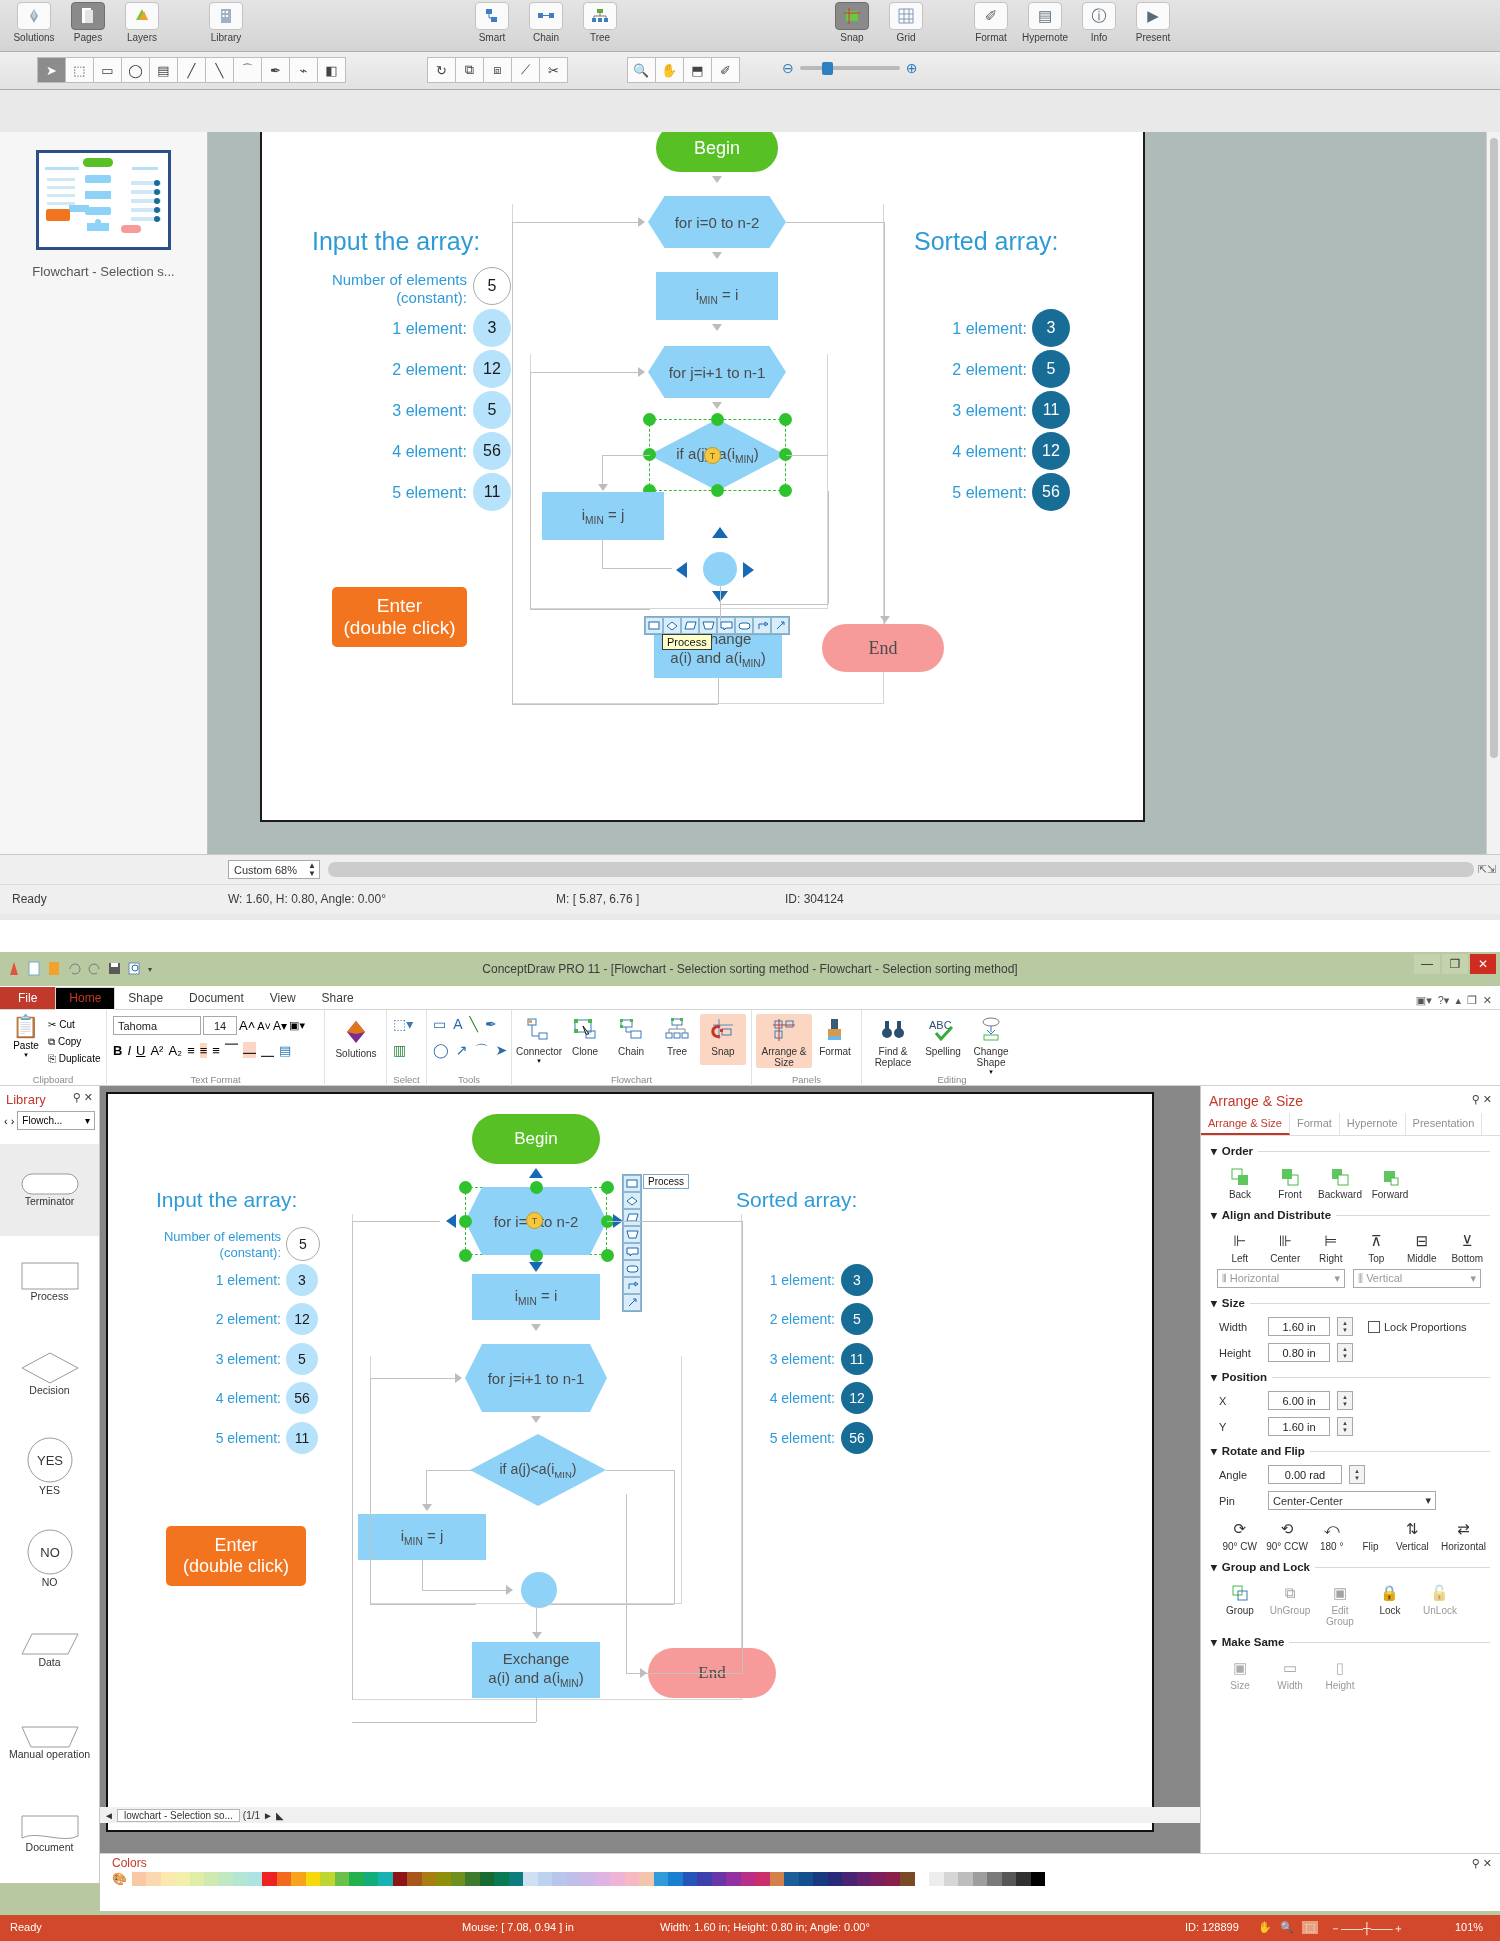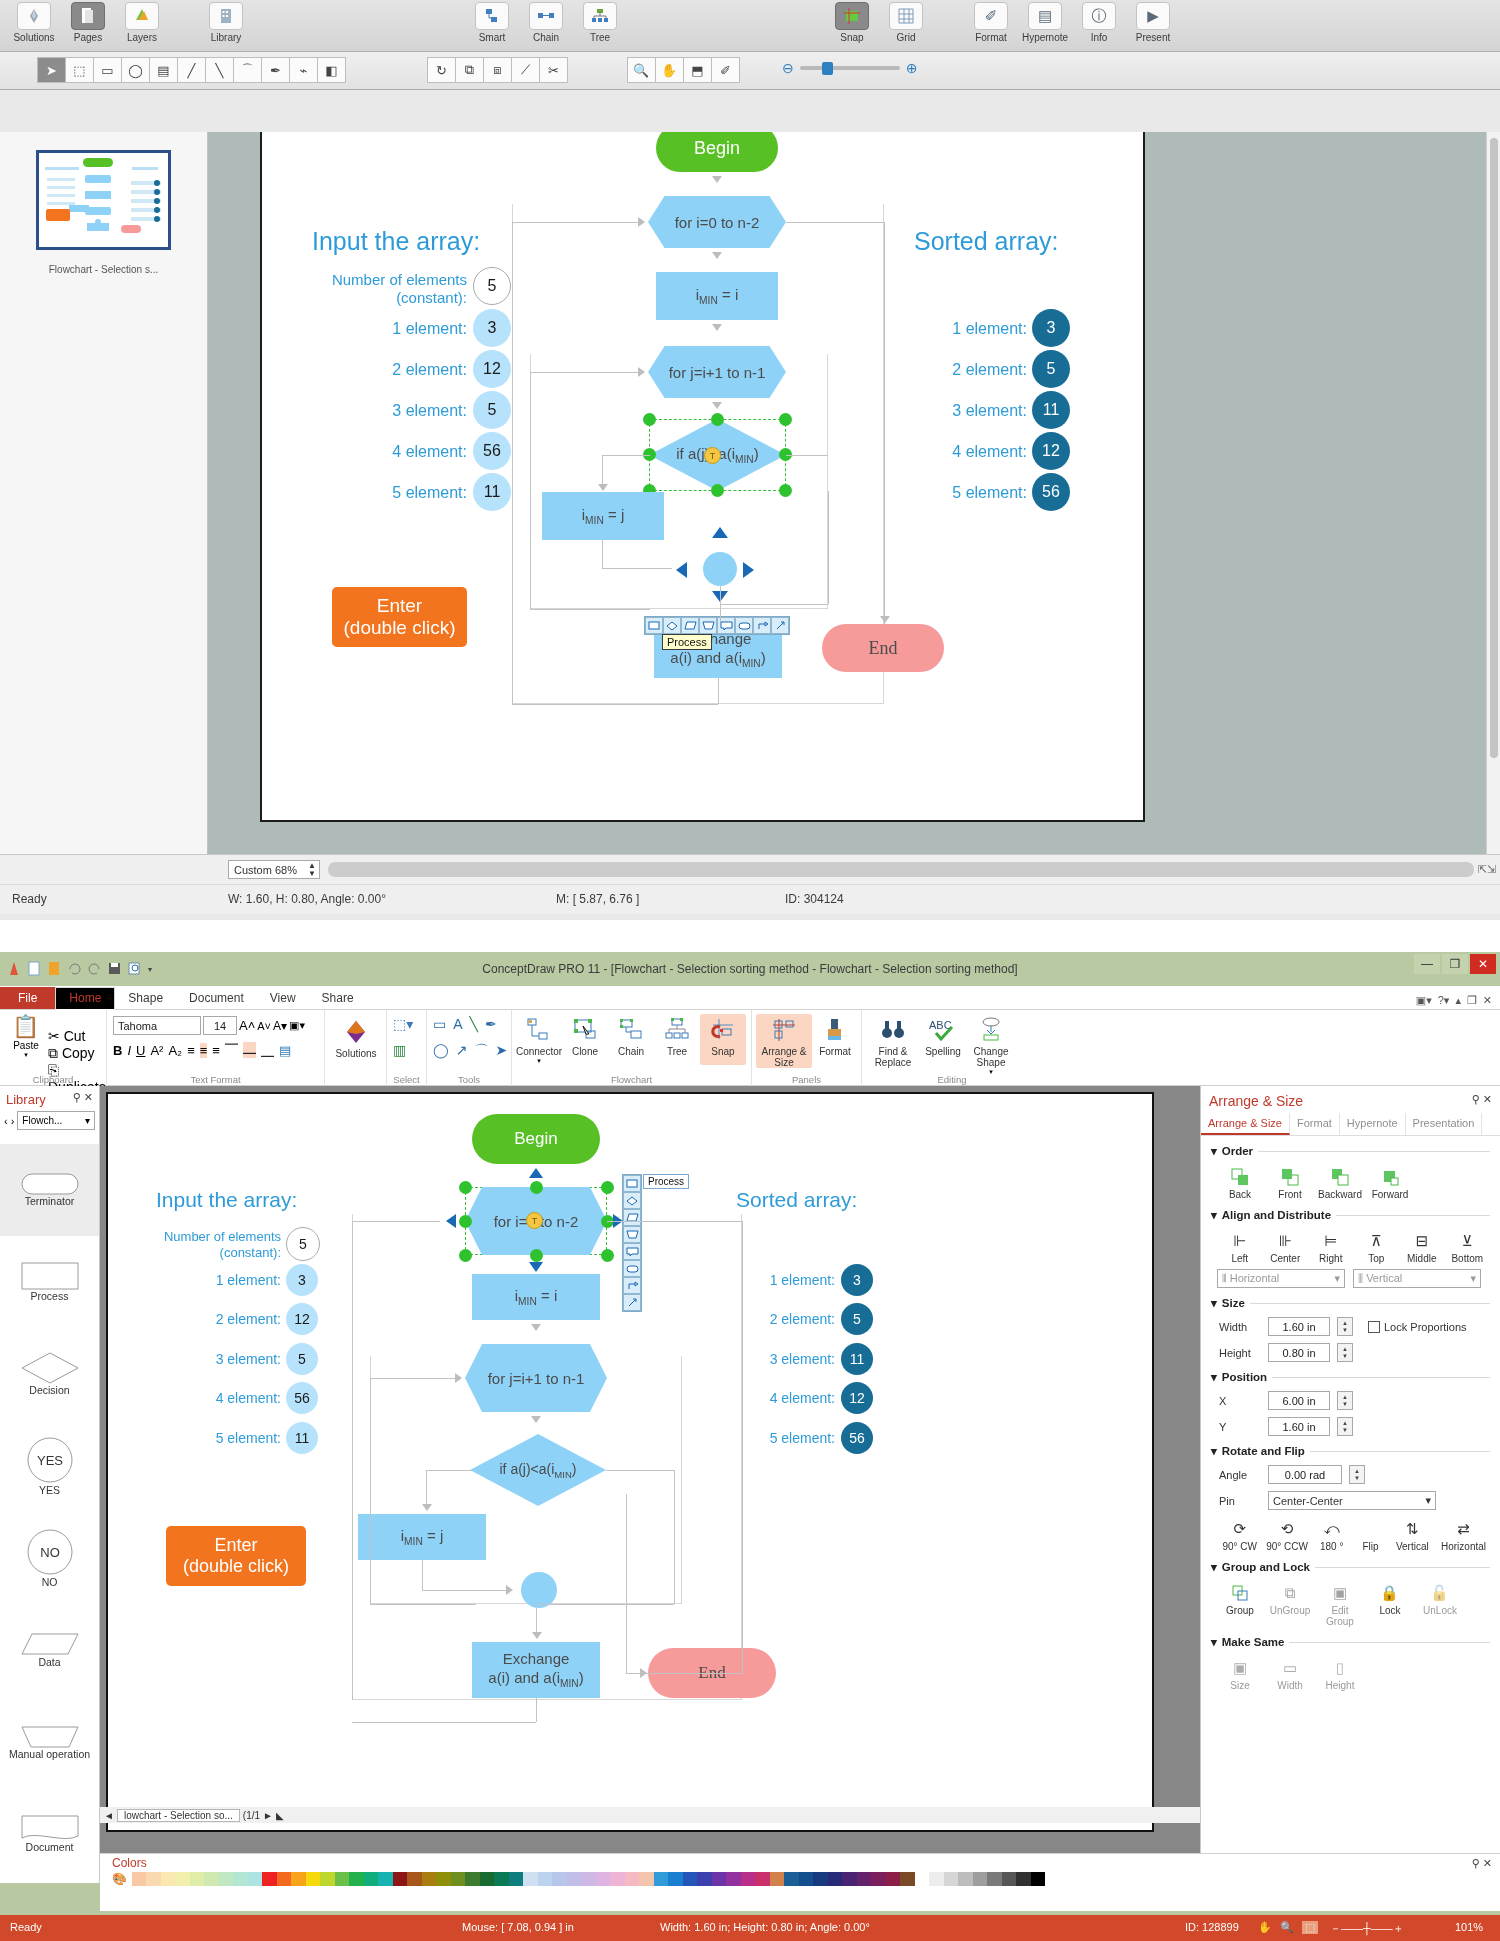--- a/index.html
+++ b/index.html
@@ -51,21 +51,21 @@
   .tbtn.active{background:#8c8c8c;color:#fff;}
   .tbar-set{position:absolute;top:5px;display:flex;}
   .tbar-set .tbtn{margin-left:-1px;}
   
   .mac-body{ position:absolute; top:132px; left:0; width:1500px; height:722px; display:flex; }
   .mac-side{ width:208px; background:#f6f6f6; border-right:1px solid #c2c2c2; padding-top:10px;}
   .thumb{
     width:135px;height:100px;margin:8px auto 0;background:#fff;
     border:3px solid #2b4f88; position:relative; overflow:hidden;
   }
-  .thumb-cap{ text-align:center;font-size:10px;color:#555;margin-top:14px;}
+  .thumb-cap{ text-align:center;font-size:13px;color:#555;margin-top:14px;}
   .mac-canvas-wrap{
     flex:1; background:#aebbb9; position:relative; overflow:hidden;
   }
   .mac-page{
     position:absolute; left:52px; top:-30px; width:885px; height:720px;
     background:#fff; border:2px solid #1c1c1c;
   }
   .mac-scrollv{
     position:absolute; right:0; top:0; width:14px; height:722px; background:#f2f2f2;
     border-left:1px solid #cfcfcf;
@@ -600,21 +600,21 @@
   </div>
 
   <div class="ribbon">
 
     <div class="rgroup" style="left:0;width:107px">
       <div style="position:absolute;left:6px;top:4px;width:40px;text-align:center">
         <div style="font-size:22px">📋</div>
         <div style="font-size:10px">Paste</div>
         <div style="font-size:7px">▾</div>
       </div>
-      <div style="position:absolute;left:48px;top:18px;font-size:14px;line-height:17px">
+      <div style="position:absolute;left:48px;top:6px;font-size:10px;line-height:17px">
         <div><span>✂</span> <span>Cut</span></div>
         <div><span>⧉</span> <span>Copy</span></div>
         <div><span>⎘</span> <span>Duplicate</span></div>
       </div>
       <div class="rglabel">Clipboard</div>
     </div>
 
     <div class="rgroup" style="left:107px;width:218px">
       <div style="position:absolute;left:6px;top:6px;display:flex;gap:2px;align-items:center">
         <span class="inp" style="width:88px;justify-content:flex-start;padding-left:4px">Tahoma</span>

